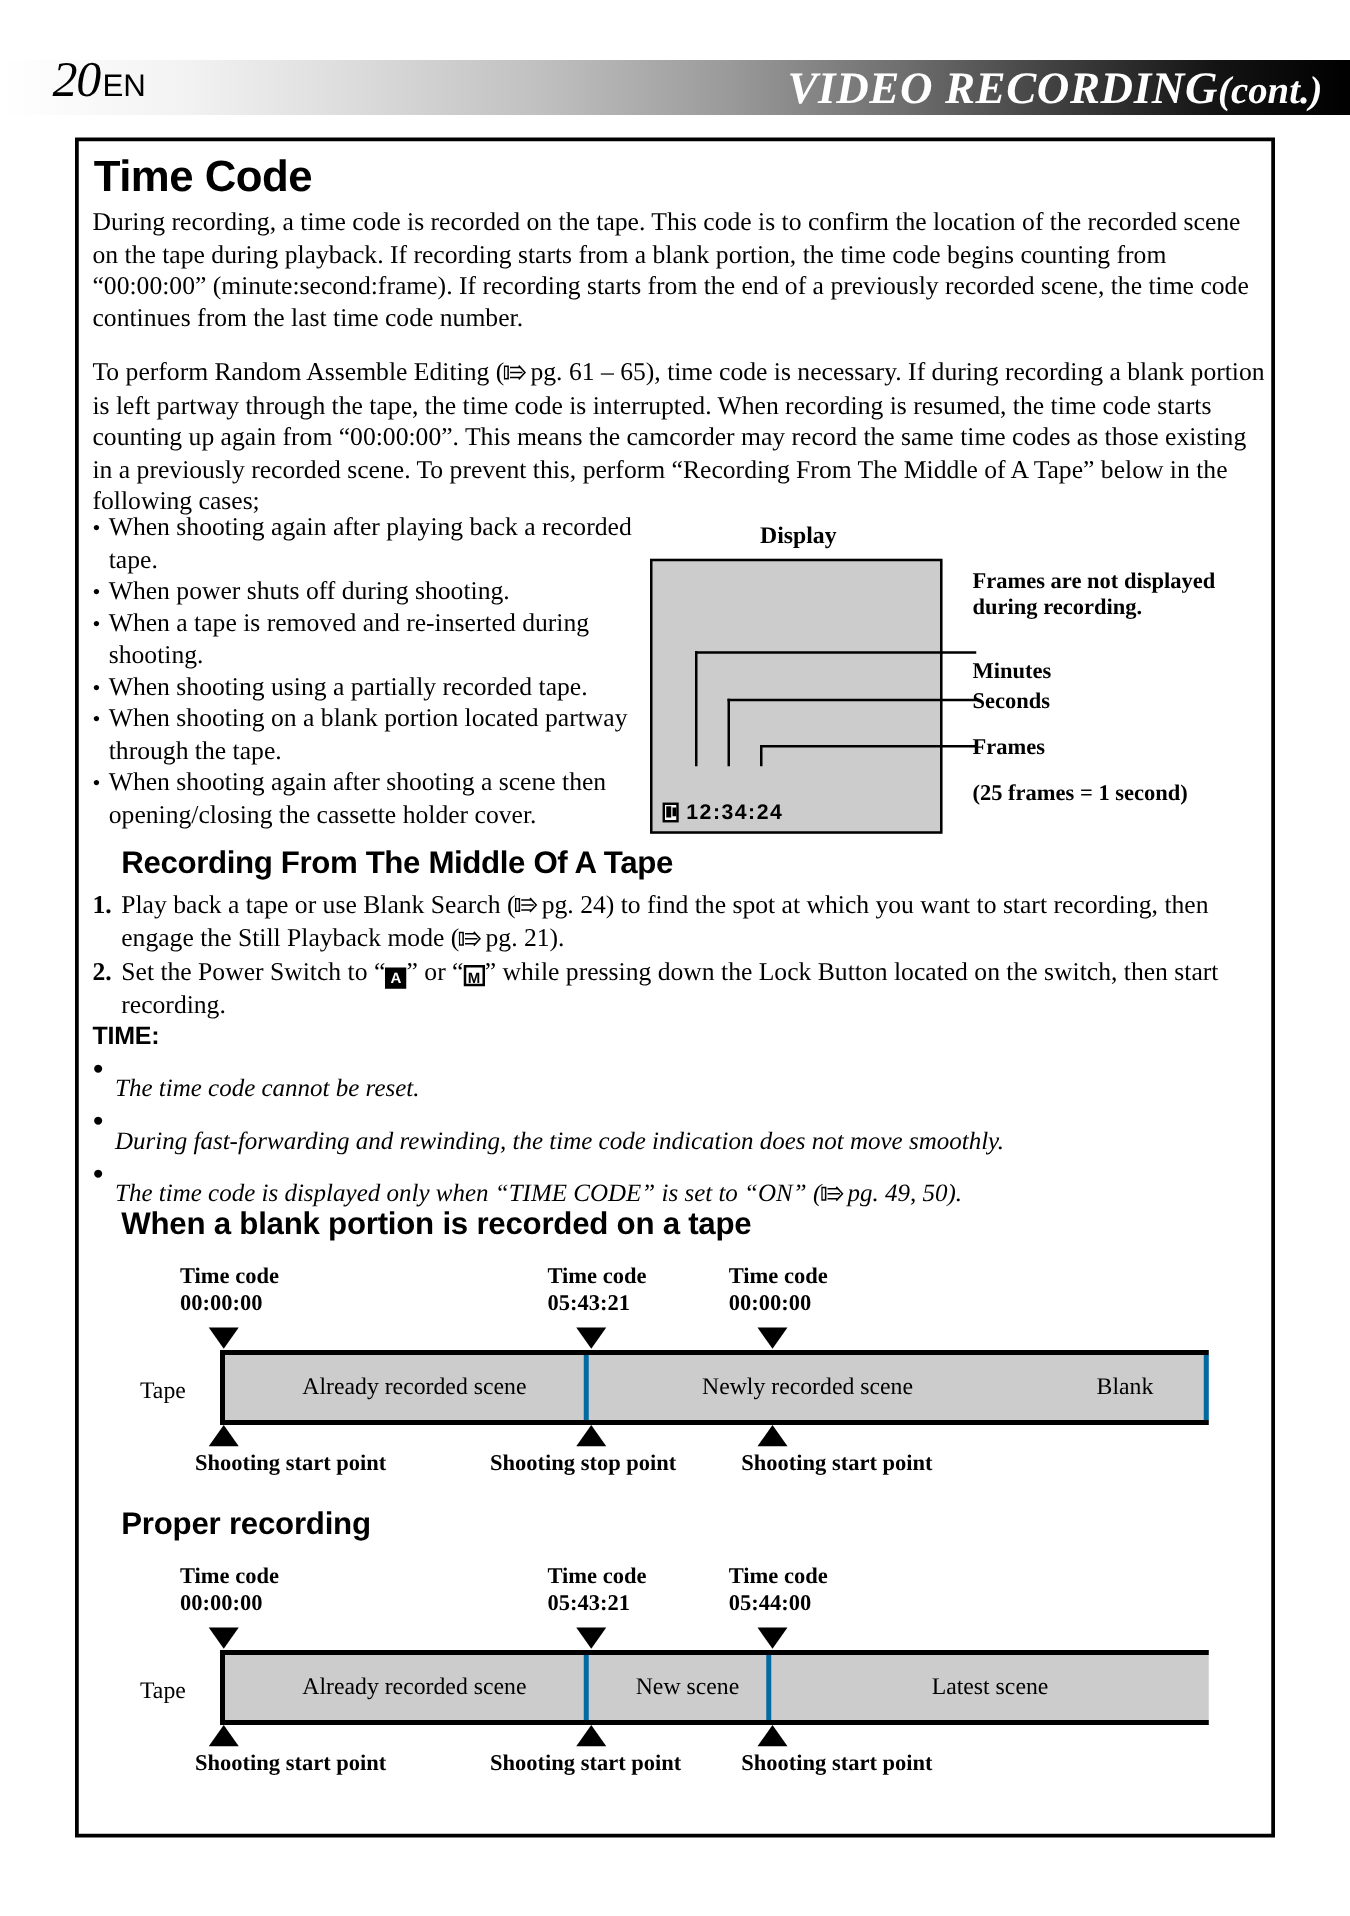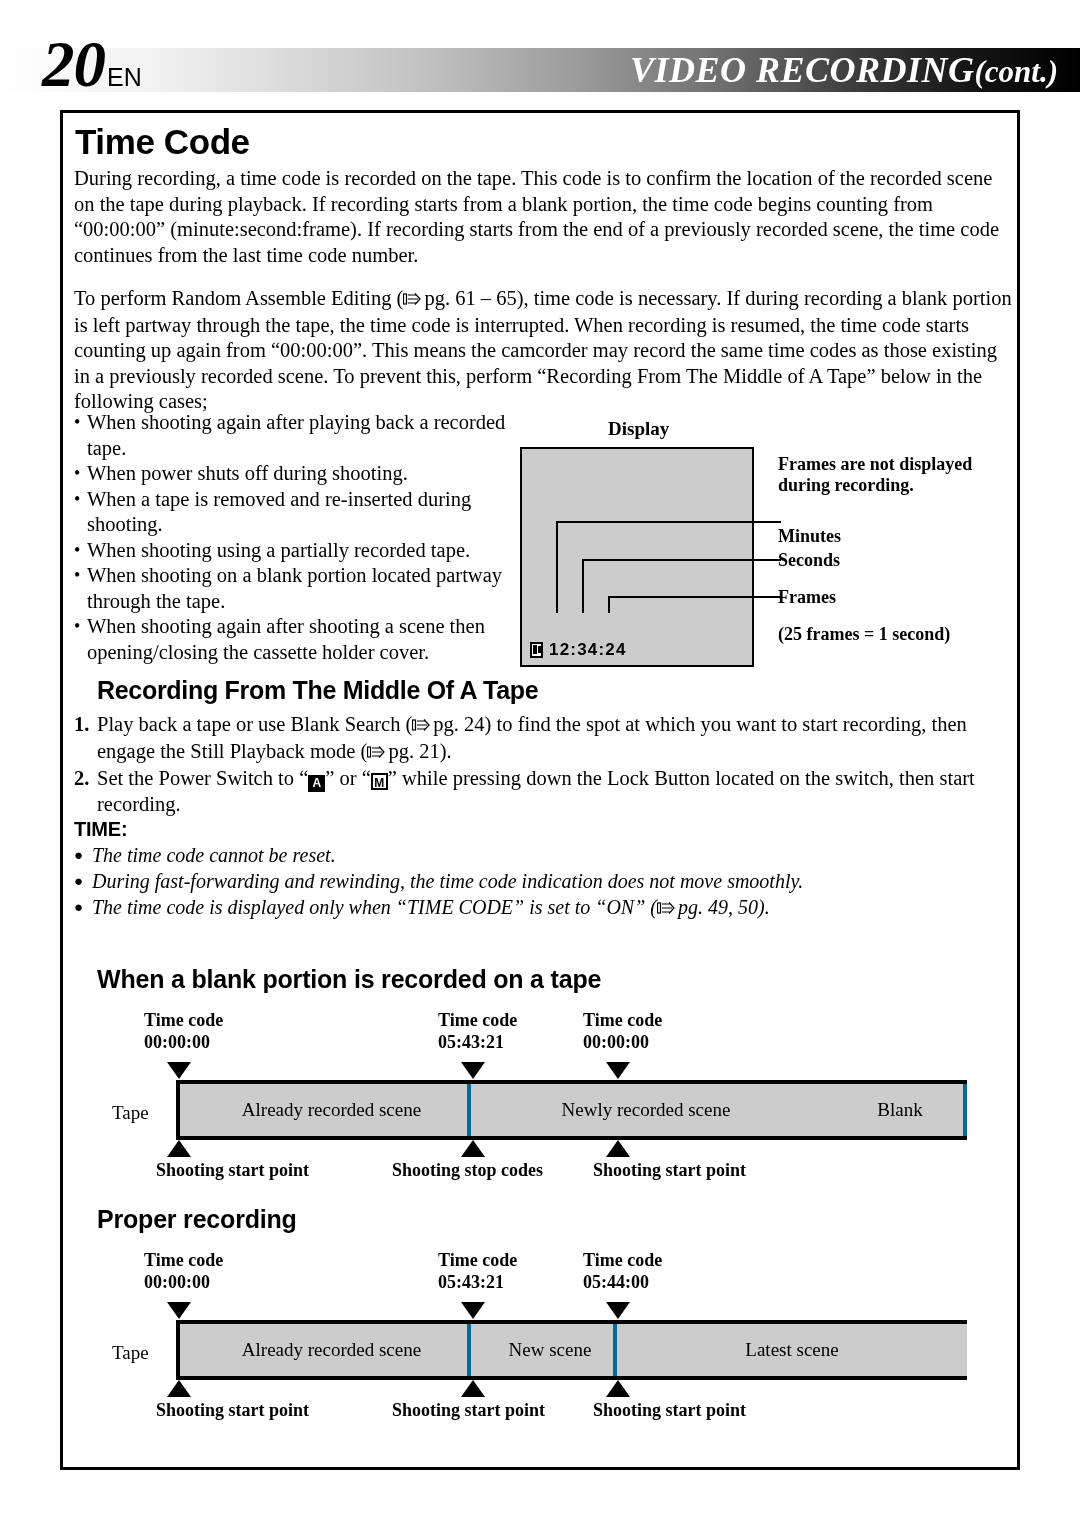--- a/index.html
+++ b/index.html
@@ -29,22 +29,22 @@
   #page-number-wrap {
     position: absolute;
     left: 42px; top: 33px;
     display: flex;
     align-items: baseline;
     z-index: 5;
   }
   #page-number {
     font-family: "Liberation Serif", serif;
     font-style: italic;
-    font-weight: 700;
-    font-size: 65px;
+    font-weight: 400;
+    font-size: 40px;
     line-height: 62px;
     letter-spacing: -1px;
     color: #000;
   }
   #page-lang {
     font-family: "Liberation Sans", sans-serif;
     font-size: 25px;
     line-height: 25px;
     margin-left: 2px;
     color: #000;
@@ -278,21 +278,21 @@
     font-size: 20px;
     line-height: 26px;
   }
   #notes-list .note-row { display: flex; align-items: flex-start; }
   #notes-list .ndot {
     flex: 0 0 auto;
     width: 18px;
     font-style: normal;
     font-size: 15px;
   }
-  #notes-list .ntxt { flex: 1 1 auto; }
+  #notes-list .ntxt { flex: 1 1 auto; margin-top: 16px; }
 
   
   .tape-figure { position: absolute; left: 0; width: 1080px; }
 
   .tc-label {
     position: absolute;
     font-family: "Liberation Serif", serif;
     font-weight: 700;
     font-size: 18px;
     line-height: 21.5px;
@@ -508,21 +508,21 @@
     <div class="tape-seg div" style="width:146px;">
       <span>Blank</span>
     </div>
   </div>
 
   <div class="marker-up" style="left:167px; top:130px;"></div>
   <div class="marker-up" style="left:461px; top:130px;"></div>
   <div class="marker-up" style="left:606px; top:130px;"></div>
 
   <div class="pt-label" style="left:156px; top:150px;">Shooting start point</div>
-  <div class="pt-label" style="left:392px; top:150px;">Shooting stop codes</div>
+  <div class="pt-label" style="left:392px; top:150px;">Shooting stop point</div>
   <div class="pt-label" style="left:593px; top:150px;">Shooting start point</div>
 </div>
 
 <div class="h-sect" id="sect-proper-rec">Proper recording</div>
 
 <div class="tape-figure" id="tape-figure-2" style="top:1250px; height:180px;">
 
   <div class="tc-label" style="left:144px; top:0px;">
     <div>Time code</div>
     <div>00:00:00</div>

